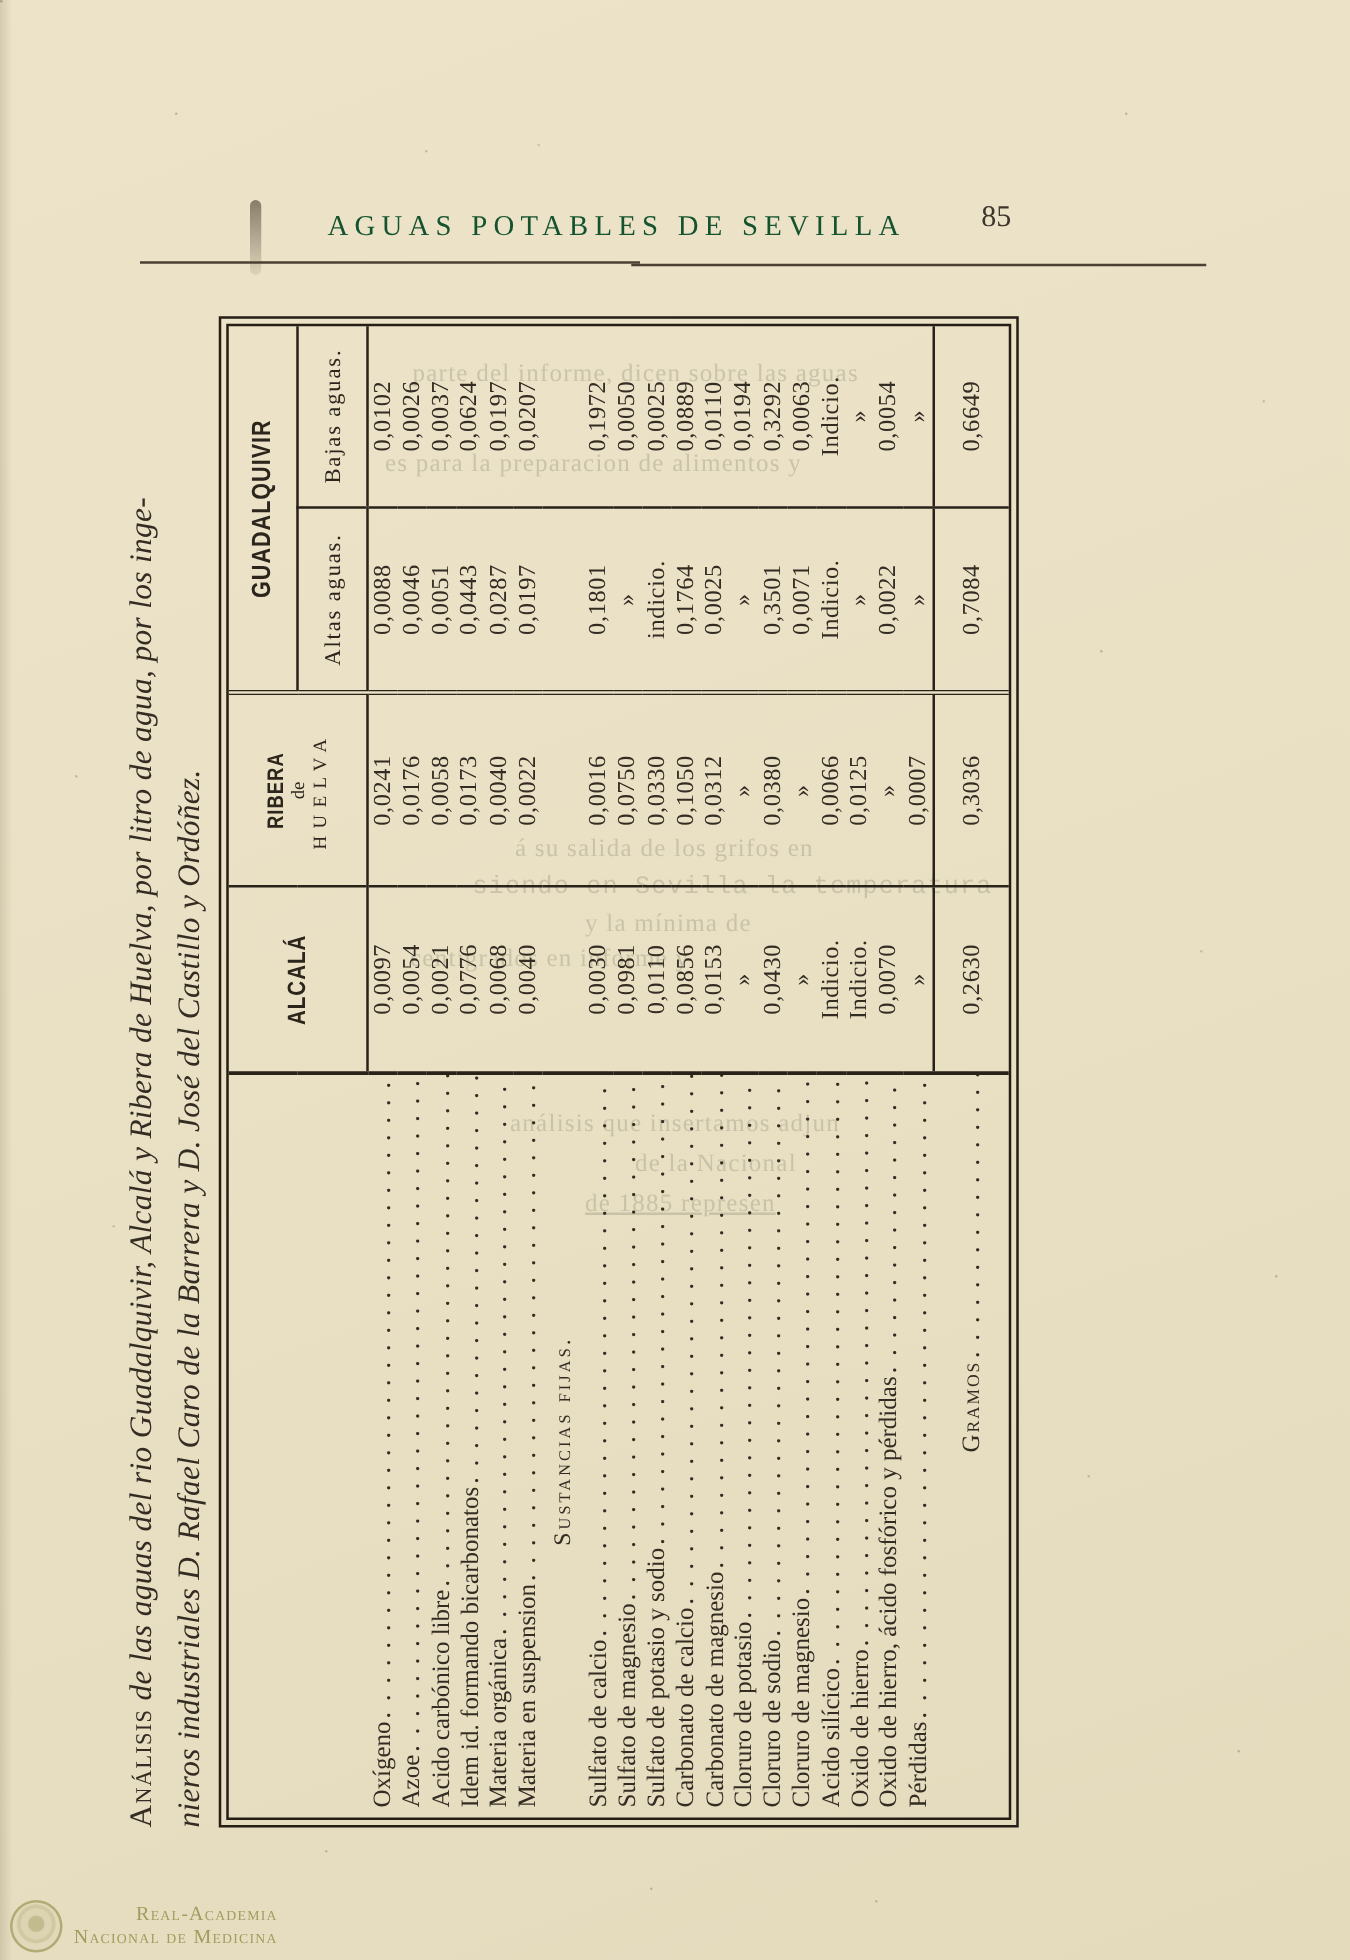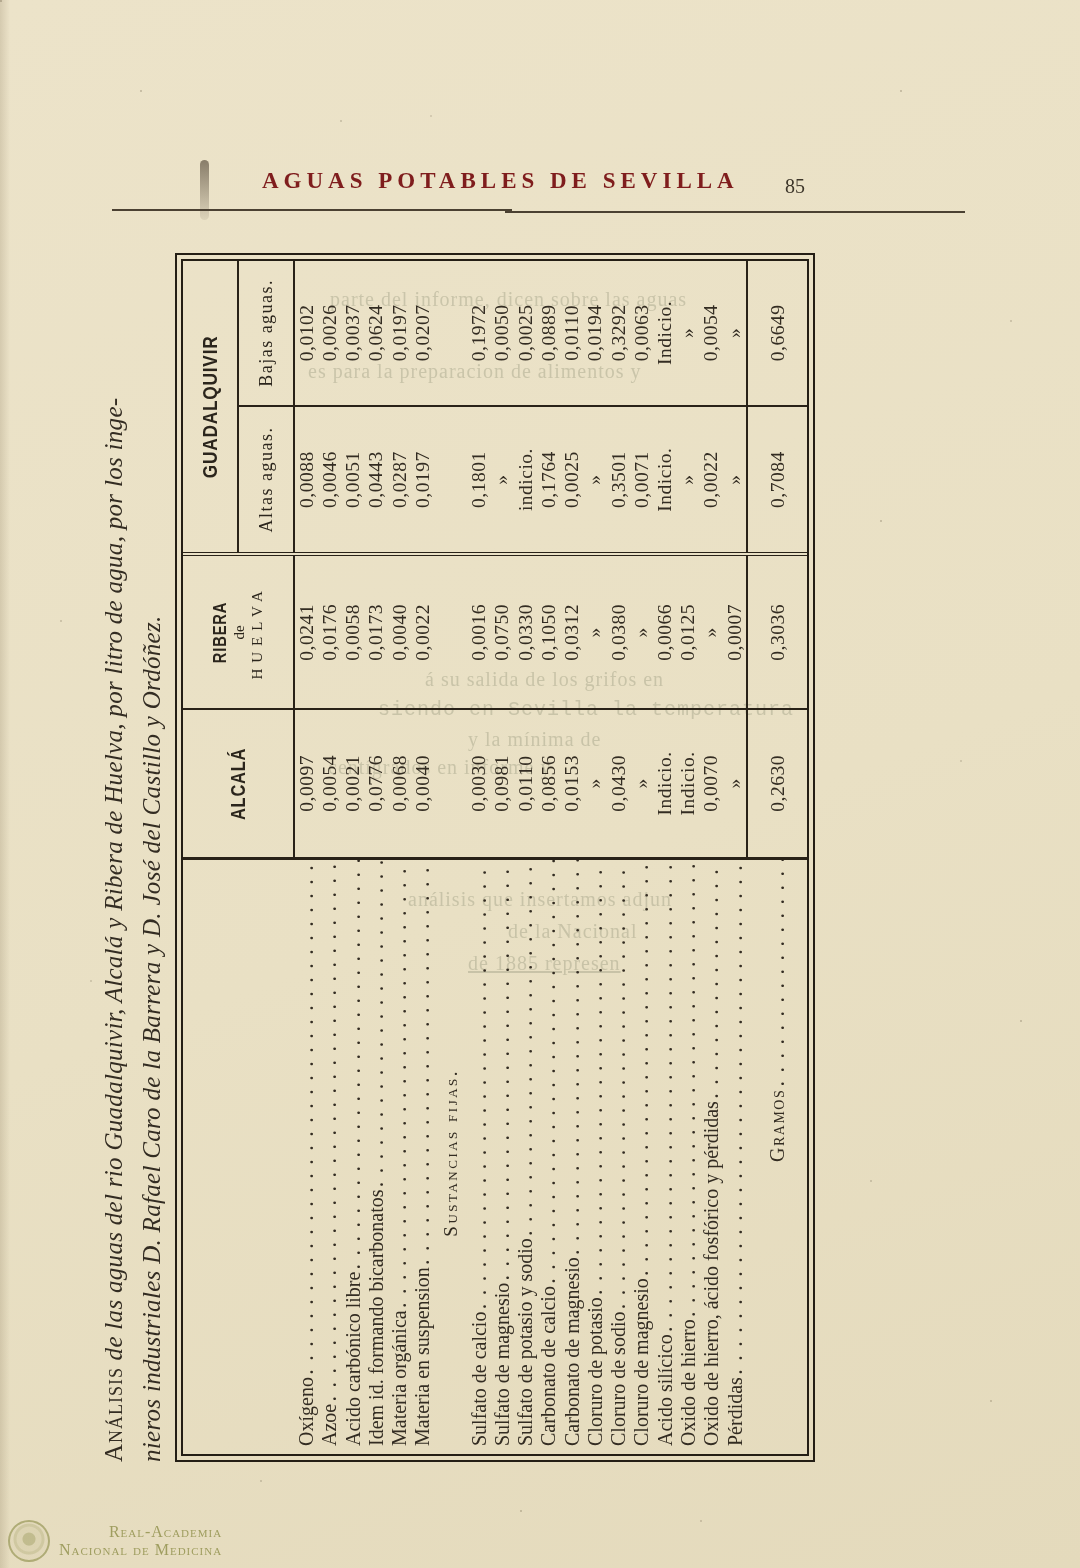--- a/index.html
+++ b/index.html
@@ -2,28 +2,28 @@
 <html><head>
 <meta charset="utf-8">
 <style>
   html,body{margin:0;padding:0;}
   body{
     width:1080px;height:1568px;position:relative;overflow:hidden;
     background:linear-gradient(160deg,#ece3c9 0%,#e9e0c4 55%,#e4dabc 100%);
     font-family:"Liberation Serif",serif;color:#2f2920;
   }
   
-  .h-title{position:absolute;left:262px;top:168px;font-size:23px;letter-spacing:5px;color:#7f1d1d;white-space:nowrap;font-weight:bold;}
-  .h-num{position:absolute;left:785px;top:175px;font-size:20px;color:#3d362a;}
+  .h-title{position:absolute;left:262px;top:168px;font-size:23px;letter-spacing:5px;color:#14532d;white-space:nowrap;}
+  .h-num{position:absolute;left:785px;top:161px;font-size:24px;color:#3d362a;}
   .h-rule-a{position:absolute;left:112px;top:209px;width:400px;height:2px;background:#4b4132;}
   .h-rule-b{position:absolute;left:505px;top:211px;width:460px;height:2px;background:#4b4132;}
   
   .ghosts{position:absolute;inset:0;pointer-events:none;}
   .gl{position:absolute;font-size:20px;color:rgba(125,128,104,0.30);filter:blur(0.6px);letter-spacing:1px;white-space:nowrap;}
-  .gl0{left:330px;top:288px;} .gl1{left:308px;top:360px;} .gl2{left:425px;top:668px;text-align:right;}
+  .gl0{left:330px;top:288px;} .gl1{left:308px;top:360px;} .gl2{left:412px;top:668px;text-align:right;}
   .gl3{left:378px;top:698px;font-family:Liberation Mono, monospace;} .gl4{left:468px;top:728px;} .gl5{left:328px;top:756px;}
   .gl6{left:388px;top:888px;margin-left:20px;} .gl7{left:508px;top:920px;} .gl8{left:468px;top:952px;text-decoration:underline;}
   .gl9{left:336px;top:584px;}
   
   .sideways{position:absolute;left:95px;top:1462px;width:1209px;height:723px;
     transform:rotate(-90deg);transform-origin:0 0;}
   .t-title{height:80px;font-style:italic;font-size:25px;line-height:38px;color:#332c22;letter-spacing:.3px;}
   .t-lead{font-style:normal;font-variant:small-caps;letter-spacing:1px;}
   .frame{border:2px solid #241e15;padding:4px;height:640px;box-sizing:border-box;}
   .frame-in{border:2px solid #241e15;width:100%;height:100%;box-sizing:border-box;}

